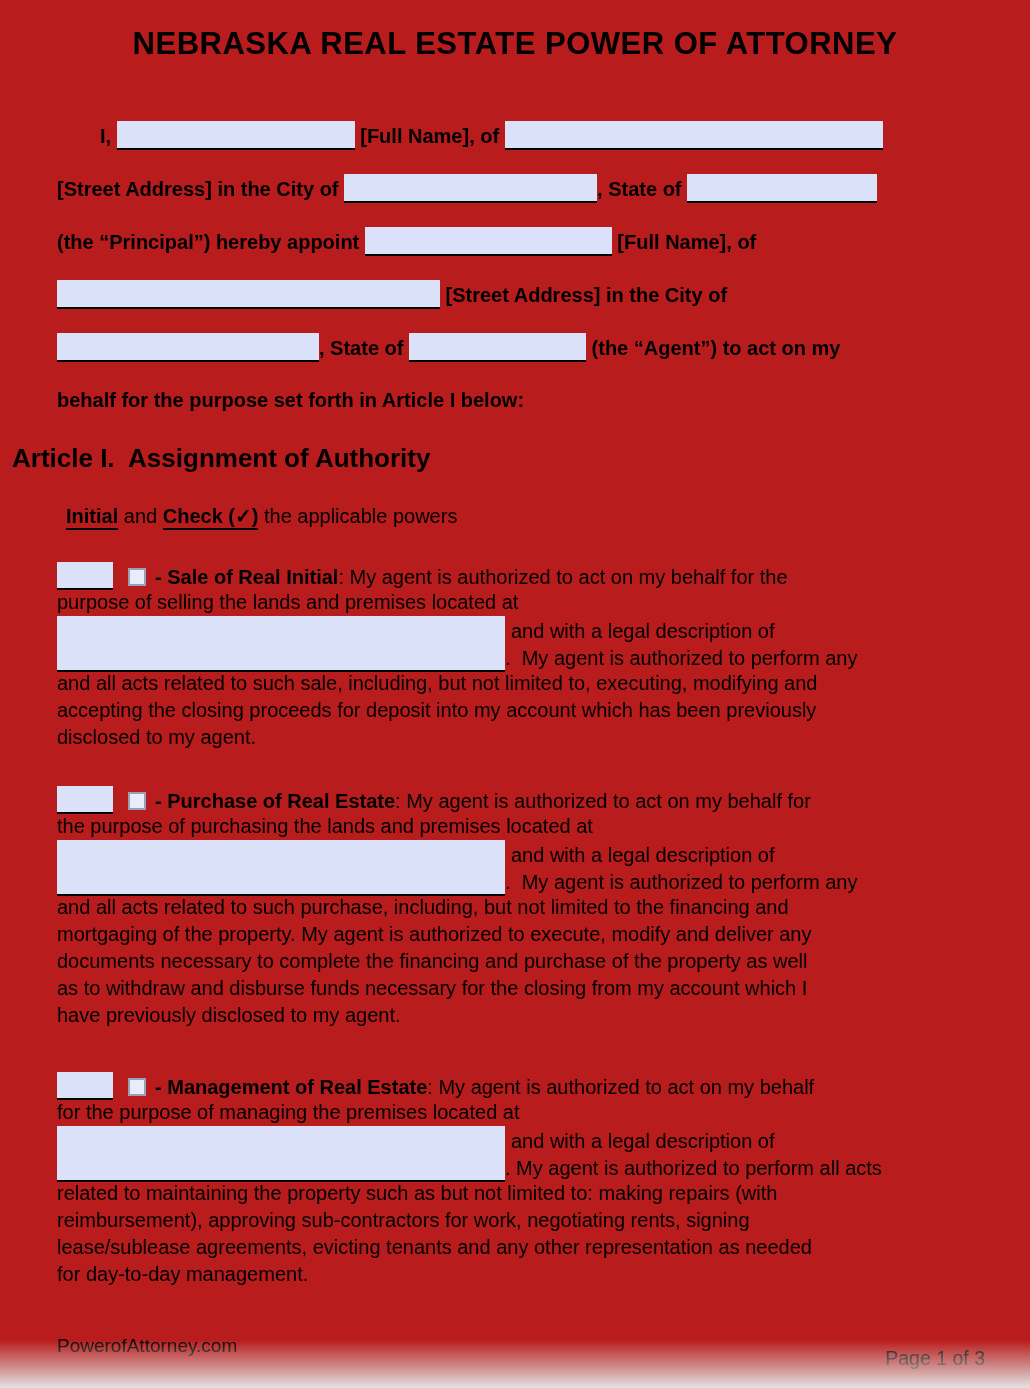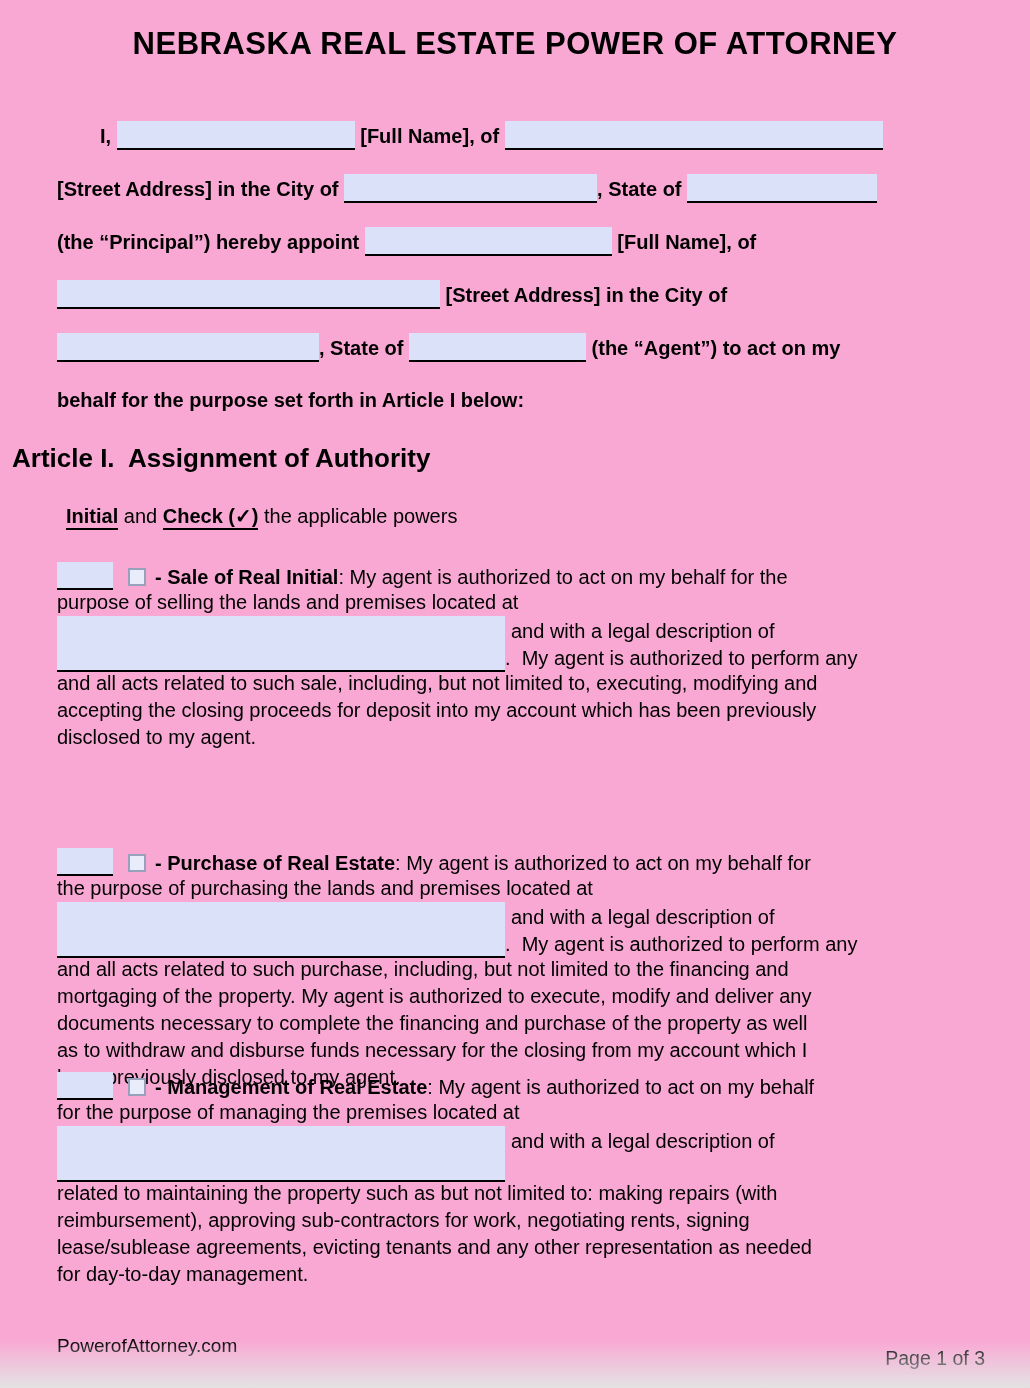--- a/index.html
+++ b/index.html
@@ -4,21 +4,21 @@
 <style>
   html, body {
     margin: 0;
     padding: 0;
     background: #ffffff;
   }
   .page {
     position: relative;
     width: 1030px;
     height: 1388px;
-    background: #f9a8d4;
+    background: #b91c1c;
     overflow: hidden;
     font-family: "Liberation Sans", sans-serif;
     color: #000;
   }
   .t { white-space: pre; }
 
   .doc-title {
     position: absolute;
     top: 26px; left: 0; right: 0;
     text-align: center;
@@ -86,21 +86,21 @@
     line-height: 22px;
   }
 
   .section {
     position: absolute;
     left: 57px;
     width: 915px;
     font-size: 20px;
   }
   .s-sale       { top: 562px; }
-  .s-purchase   { top: 848px; }
+  .s-purchase   { top: 786px; }
   .s-management { top: 1072px; }
   .sline {
     height: 27px;
     line-height: 27px;
     white-space: nowrap;
   }
   .init-blank {
     display: inline-block;
     width: 56px;
     height: 26px;
@@ -209,21 +209,21 @@
 
   <div class="section s-management">
     <div class="sline">
       <span class="init-blank"></span><span class="checkbox"></span><span class="sec-title t">- </span><span class="sec-title t">Management of Real Estate</span><span class="t">: My agent is authorized to act on my behalf</span>
     </div>
     <div class="sline"><span class="t">for the purpose of managing the premises located at</span></div>
     <div class="sline">
       <span class="blank w-long muted-line long-gap"></span><span class="t">and with a legal description of</span>
     </div>
     <div class="sline">
-      <span class="blank w-long"></span>
+      <span class="blank w-long"></span><span class="t">. My agent is authorized to perform all acts</span>
     </div>
     <div class="sline"><span class="t">related to maintaining the property such as but not limited to: making repairs (with</span></div>
     <div class="sline"><span class="t">reimbursement), approving sub-contractors for work, negotiating rents, signing</span></div>
     <div class="sline"><span class="t">lease/sublease agreements, evicting tenants and any other representation as needed</span></div>
     <div class="sline"><span class="t">for day-to-day management.</span></div>
   </div>
 
   <div class="footer-site">PowerofAttorney.com</div>
   <div class="footer-page">Page 1 of 3</div>
   <div class="bottom-shade"></div>

